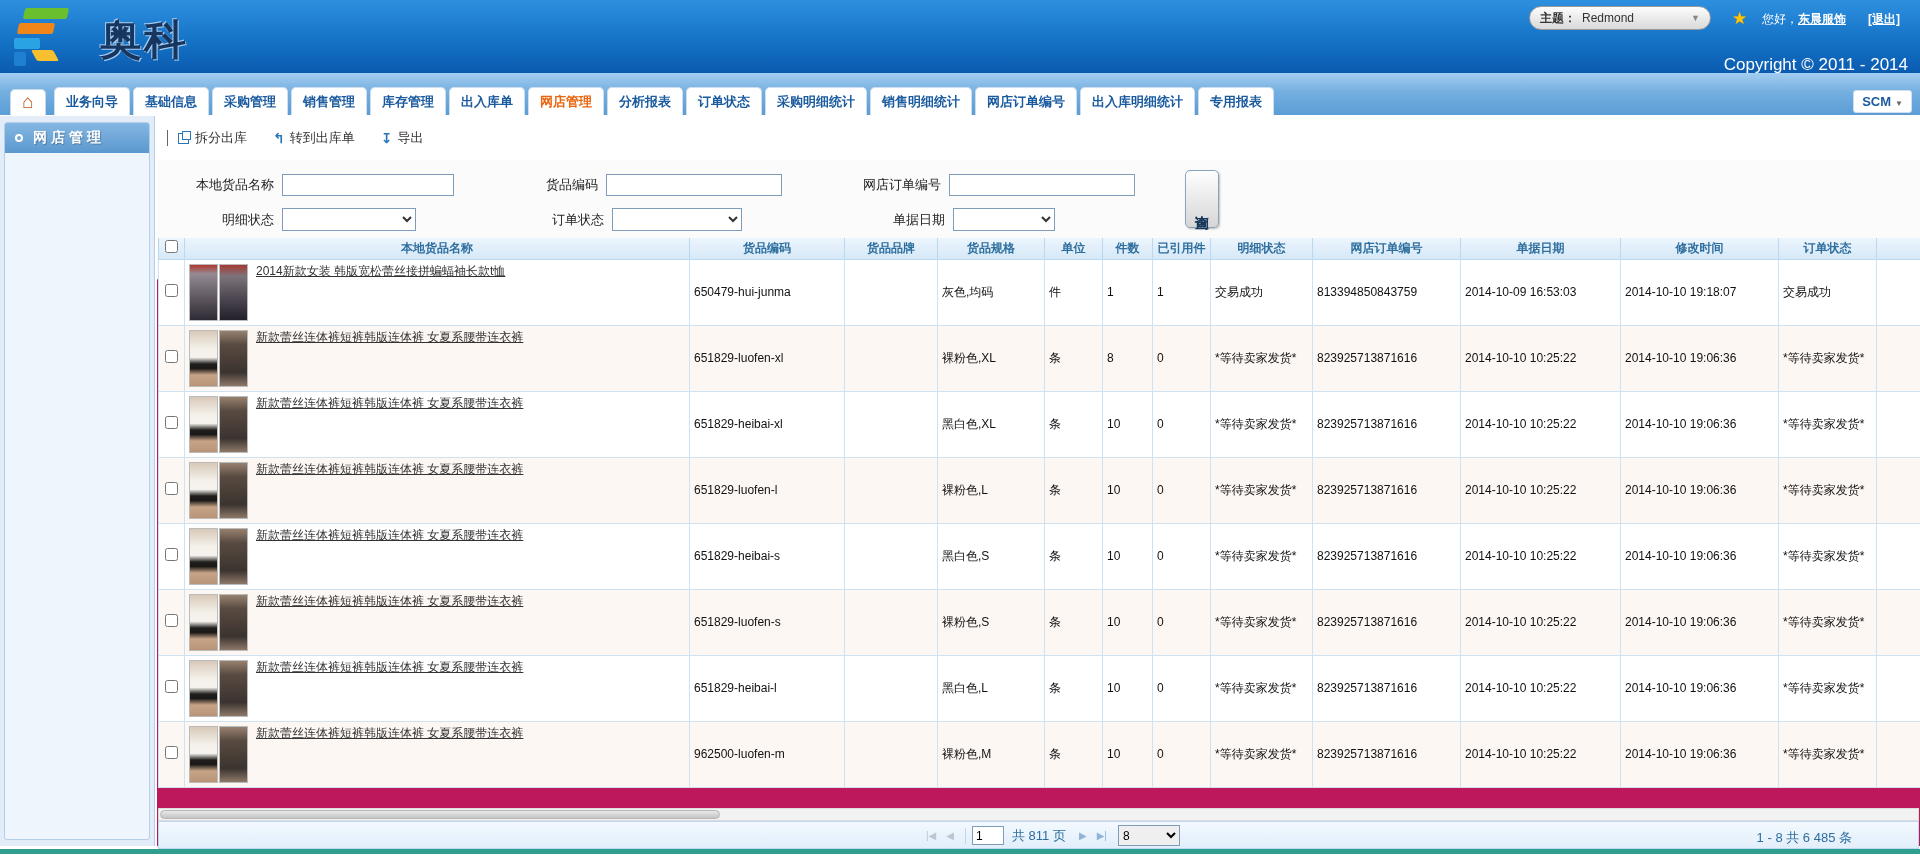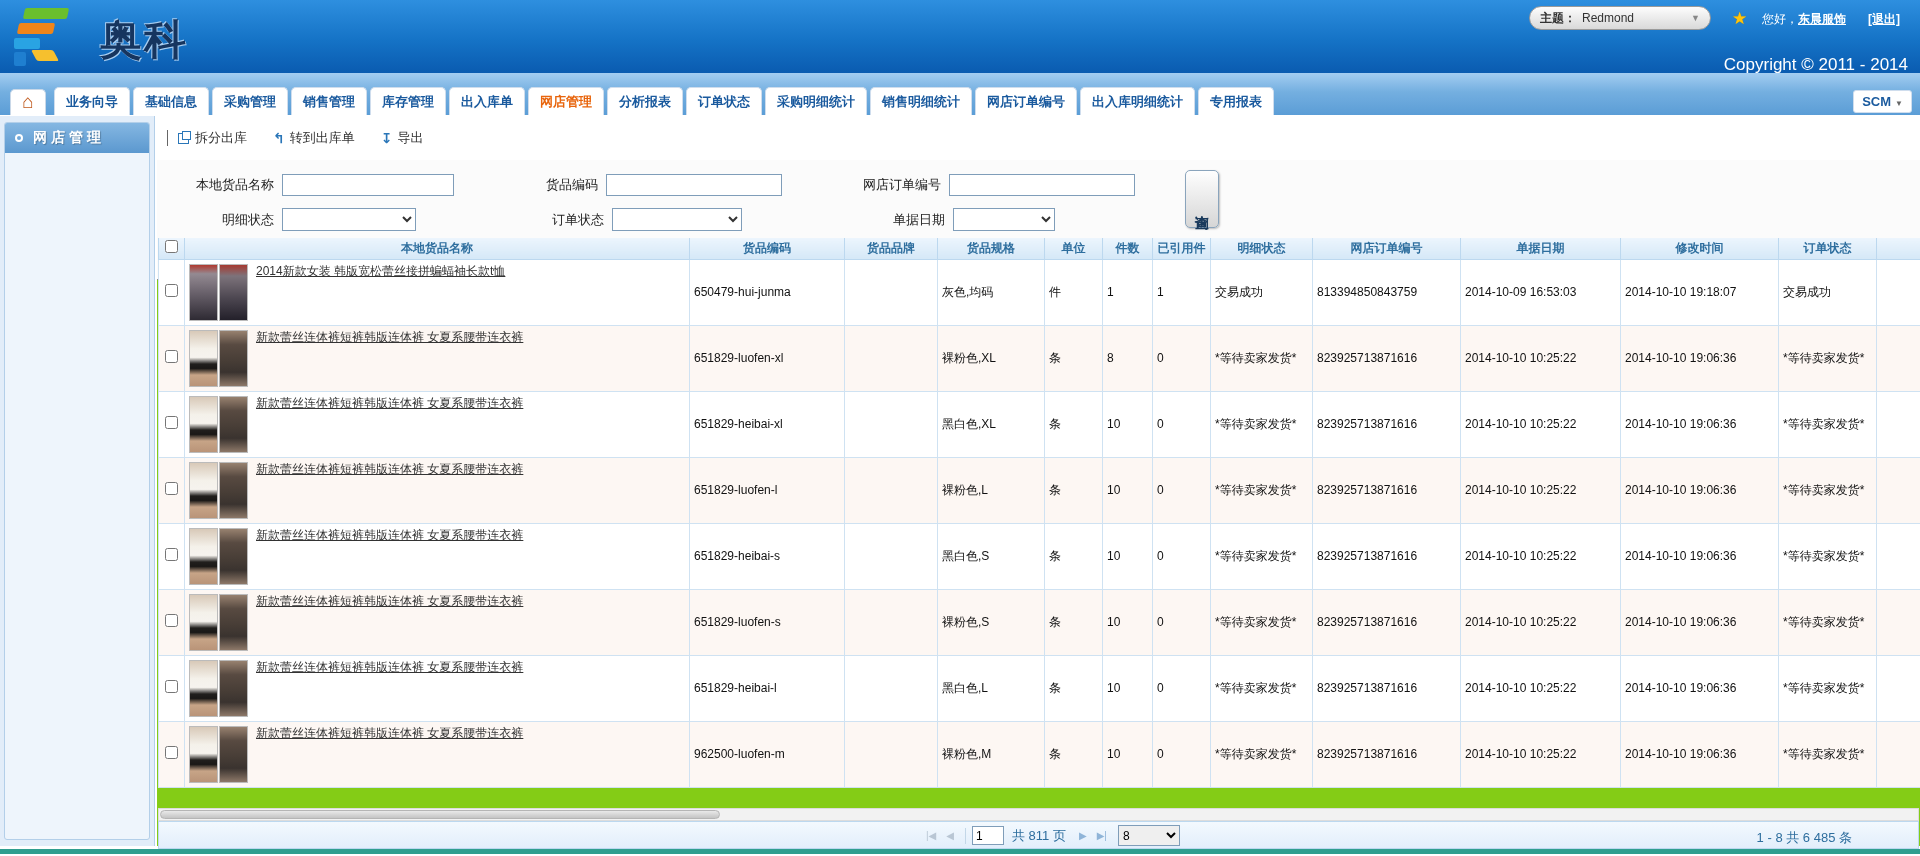--- a/index.html
+++ b/index.html
@@ -61,21 +61,21 @@
     border-radius:2px 2px 0 0; color:#fff; font-weight:bold; font-size:14px;
     display:flex; align-items:center; padding-left:10px; letter-spacing:4px;
     text-shadow:1px 1px 1px rgba(0,0,0,.25); }
   .side-hd .dot { width:8px; height:8px; border:2px solid #fff; border-radius:50%;
     margin-right:10px; }
   .side-items { padding:10px 0 0 10px; }
   .side-item { padding:7px 0; font-size:13px; color:#333; cursor:pointer; white-space:nowrap; }
   .side-item .arr { color:#3f86c6; font-weight:bold; margin-right:5px; }
 
   
-  .main { position:absolute; left:157px; top:116px; width:1763px; height:730px; background:#84cc16; }
+  .main { position:absolute; left:157px; top:116px; width:1763px; height:730px; background:#be185d; }
 
   .toolbar { position:absolute; left:0; top:0; width:100%; height:44px; background:#fff;
     display:flex; align-items:center; padding-left:8px; }
   .tb-sep { width:1px; height:16px; background:#666; margin:0 10px 0 2px; }
   .tb-btn { display:flex; align-items:center; margin-right:26px; cursor:pointer;
     color:#333; font-size:13px; }
   .tb-btn .ic { color:#2a76b8; font-size:14px; margin-right:5px; font-weight:bold; }
   .ic-split { display:inline-block; width:11px; height:11px; border:1px solid #2a76b8;
     position:relative; margin-right:6px; }
   .ic-split:before { content:""; position:absolute; right:-3px; top:-3px; width:7px; height:7px;

